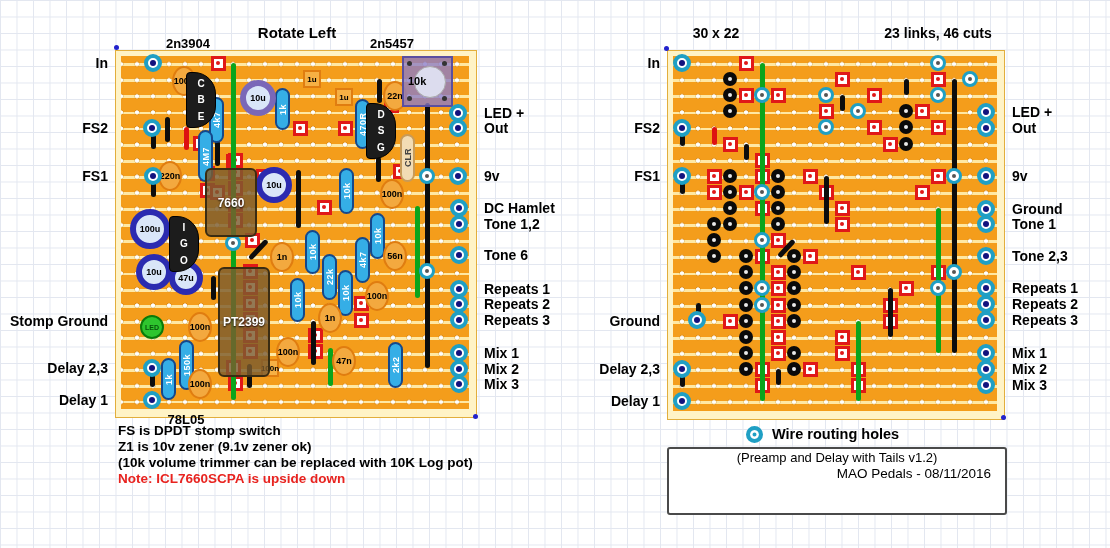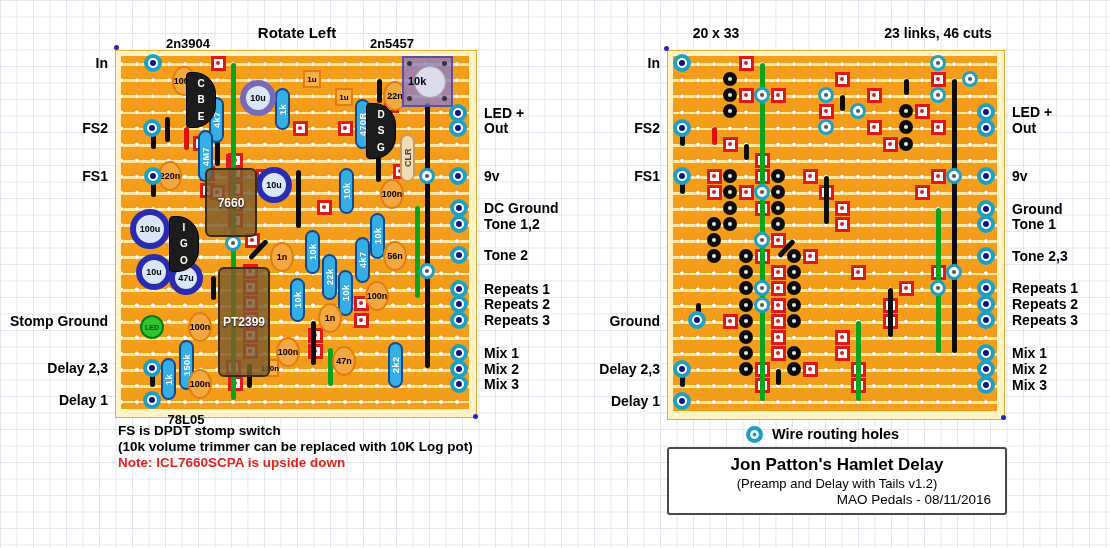--- a/index.html
+++ b/index.html
@@ -24,29 +24,29 @@
   .titlebox .t1{text-align:center;font-size:17px;font-weight:700;margin-top:6px;}
   .titlebox .t2{text-align:center;font-size:13px;margin-top:1px;}
   .titlebox .t3{text-align:right;font-size:13.5px;margin-top:1px;padding-right:14px;}
 </style>
 </head>
 <body>
 
 <div id="canvas">
   <div class="notes" id="notesBlock">
       <div>FS is DPDT stomp switch</div>
+      <div>Z1 is 10v zener (9.1v zener ok)</div>
       <div>(10k volume trimmer can be replaced with 10K Log pot)</div>
       <div class="red">Note: ICL7660SCPA is upside down</div>
     </div>
   <div class="legend">
     <div class="ring"></div>
     <div class="txt">Wire routing holes</div>
   </div>
   <div class="titlebox">
-    <div class="t1">Jon Patton's Hamlet Delay</div>
     <div class="t2">(Preamp and Delay with Tails v1.2)</div>
     <div class="t3">MAO Pedals - 08/11/2016</div>
   </div>
 <div class="abs" style="left: 115px; top: 50px; width: 360px; height: 366px; background: rgb(255, 243, 198); border: 1px solid rgb(226, 174, 60); z-index: 1;"></div>
     <div class="abs" style="left: 121px; top: 56px; width: 348px; height: 353px; z-index: 1; background-image: radial-gradient(circle, rgb(255, 255, 255) 1.7px, rgba(120, 70, 0, 0.25) 2.3px, transparent 3px), repeating-linear-gradient(rgb(244, 157, 27) 0px, rgb(244, 157, 27) 13.2px, rgb(255, 232, 163) 13.2px, rgb(255, 232, 163) 16.1px); background-size: 16px 16.1px, auto; background-position: -8px 0px, 0px -6px;"></div>
     <div class="abs" style="left: 113.5px; top: 44.5px; width: 5px; height: 5px; border-radius: 50%; background: rgb(34, 34, 204); z-index: 9;"></div>
     <div class="abs" style="left: 472.5px; top: 413.5px; width: 5px; height: 5px; border-radius: 50%; background: rgb(34, 34, 204); z-index: 9;"></div>
     <div class="abs" style="left: 210.5px; top: 55.5px; width: 9px; height: 9px; background: rgb(255, 255, 255); border: 3px solid rgb(224, 24, 24); z-index: 2;">
       <div class="abs" style="left: 2.5px; top: 2.5px; width: 4px; height: 4px; border-radius: 50%; background: rgb(224, 24, 24);"></div>
     </div>
@@ -443,23 +443,23 @@
     <div class="tlabel abs" style="left: 186px; top: 419px; font-size: 13px; font-weight: 700; z-index: 9;">78L05</div>
     <div class="blabel abs" style="left: 0px; top: 63px; width: 108px; text-align: right; font-size: 14px;">In</div>
     <div class="blabel abs" style="left: 0px; top: 128px; width: 108px; text-align: right; font-size: 14px;">FS2</div>
     <div class="blabel abs" style="left: 0px; top: 176px; width: 108px; text-align: right; font-size: 14px;">FS1</div>
     <div class="blabel abs" style="left: 0px; top: 321px; width: 108px; text-align: right; font-size: 14px;">Stomp Ground</div>
     <div class="blabel abs" style="left: 0px; top: 368px; width: 108px; text-align: right; font-size: 14px;">Delay 2,3</div>
     <div class="blabel abs" style="left: 0px; top: 400px; width: 108px; text-align: right; font-size: 14px;">Delay 1</div>
     <div class="blabel abs" style="left: 484px; top: 113px; font-size: 14px;">LED +</div>
     <div class="blabel abs" style="left: 484px; top: 128px; font-size: 14px;">Out</div>
     <div class="blabel abs" style="left: 484px; top: 176px; font-size: 14px;">9v</div>
-    <div class="blabel abs" style="left: 484px; top: 208px; font-size: 14px;">DC Ground</div>
+    <div class="blabel abs" style="left: 484px; top: 208px; font-size: 14px;">DC Hamlet</div>
     <div class="blabel abs" style="left: 484px; top: 224px; font-size: 14px;">Tone 1,2</div>
-    <div class="blabel abs" style="left: 484px; top: 255px; font-size: 14px;">Tone 2</div>
+    <div class="blabel abs" style="left: 484px; top: 255px; font-size: 14px;">Tone 6</div>
     <div class="blabel abs" style="left: 484px; top: 289px; font-size: 14px;">Repeats 1</div>
     <div class="blabel abs" style="left: 484px; top: 304px; font-size: 14px;">Repeats 2</div>
     <div class="blabel abs" style="left: 484px; top: 320px; font-size: 14px;">Repeats 3</div>
     <div class="blabel abs" style="left: 484px; top: 353px; font-size: 14px;">Mix 1</div>
     <div class="blabel abs" style="left: 484px; top: 369px; font-size: 14px;">Mix 2</div>
     <div class="blabel abs" style="left: 484px; top: 384px; font-size: 14px;">Mix 3</div>
     <div class="abs" style="left: 667px; top: 50px; width: 336px; height: 368px; background: rgb(255, 243, 198); border: 1px solid rgb(226, 174, 60); z-index: 1;"></div>
     <div class="abs" style="left: 673px; top: 56px; width: 324px; height: 355px; z-index: 1; background-image: radial-gradient(circle, rgb(255, 255, 255) 1.7px, rgba(120, 70, 0, 0.25) 2.3px, transparent 3px), repeating-linear-gradient(rgb(244, 157, 27) 0px, rgb(244, 157, 27) 13.2px, rgb(255, 232, 163) 13.2px, rgb(255, 232, 163) 16.1px); background-size: 16px 16.1px, auto; background-position: 1px 0px, 0px -6px;"></div>
     <div class="abs" style="left: 663.5px; top: 45.5px; width: 5px; height: 5px; border-radius: 50%; background: rgb(34, 34, 204); z-index: 9;"></div>
     <div class="abs" style="left: 1000.5px; top: 414.5px; width: 5px; height: 5px; border-radius: 50%; background: rgb(34, 34, 204); z-index: 9;"></div>
@@ -864,21 +864,21 @@
     <div class="abs" style="left: 977px; top: 360px; width: 10px; height: 10px; border-radius: 50%; background: rgb(255, 255, 255); border: 4px solid rgb(31, 159, 196); z-index: 7;">
       <div class="abs" style="left: 2px; top: 2px; width: 6px; height: 6px; border-radius: 50%; background: rgb(18, 18, 126);"></div>
     </div>
     <div class="abs" style="left: 958px; top: 366.5px; width: 22px; height: 5px; background: rgb(13, 13, 13); border-radius: 2px;"></div>
     <div class="abs" style="left: 956.5px; top: 365.5px; width: 7px; height: 7px; border-radius: 50%; background: rgb(34, 34, 204);"></div>
     <div class="abs" style="left: 977px; top: 376px; width: 10px; height: 10px; border-radius: 50%; background: rgb(255, 255, 255); border: 4px solid rgb(31, 159, 196); z-index: 7;">
       <div class="abs" style="left: 2px; top: 2px; width: 6px; height: 6px; border-radius: 50%; background: rgb(18, 18, 126);"></div>
     </div>
     <div class="abs" style="left: 958px; top: 382.5px; width: 22px; height: 5px; background: rgb(13, 13, 13); border-radius: 2px;"></div>
     <div class="abs" style="left: 956.5px; top: 381.5px; width: 7px; height: 7px; border-radius: 50%; background: rgb(34, 34, 204);"></div>
-    <div class="tlabel abs" style="left: 716px; top: 33px; font-size: 14px; font-weight: 700; z-index: 9;">20 x 33</div>
+    <div class="tlabel abs" style="left: 716px; top: 33px; font-size: 14px; font-weight: 700; z-index: 9;">30 x 22</div>
     <div class="tlabel abs" style="left: 938px; top: 33px; font-size: 14px; font-weight: 700; z-index: 9;">23 links, 46 cuts</div>
     <div class="blabel abs" style="left: 0px; top: 63px; width: 660px; text-align: right; font-size: 14px;">In</div>
     <div class="blabel abs" style="left: 0px; top: 128px; width: 660px; text-align: right; font-size: 14px;">FS2</div>
     <div class="blabel abs" style="left: 0px; top: 176px; width: 660px; text-align: right; font-size: 14px;">FS1</div>
     <div class="blabel abs" style="left: 0px; top: 321px; width: 660px; text-align: right; font-size: 14px;">Ground</div>
     <div class="blabel abs" style="left: 0px; top: 369px; width: 660px; text-align: right; font-size: 14px;">Delay 2,3</div>
     <div class="blabel abs" style="left: 0px; top: 401px; width: 660px; text-align: right; font-size: 14px;">Delay 1</div>
     <div class="blabel abs" style="left: 1012px; top: 112px; font-size: 14px;">LED +</div>
     <div class="blabel abs" style="left: 1012px; top: 128px; font-size: 14px;">Out</div>
     <div class="blabel abs" style="left: 1012px; top: 176px; font-size: 14px;">9v</div>

